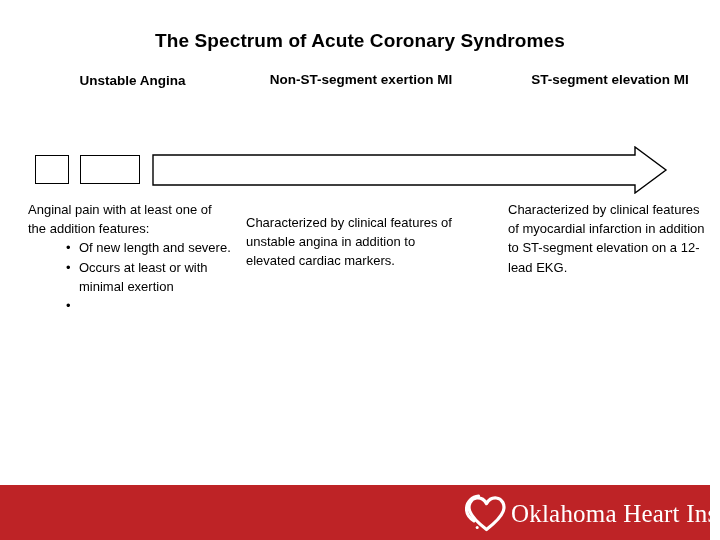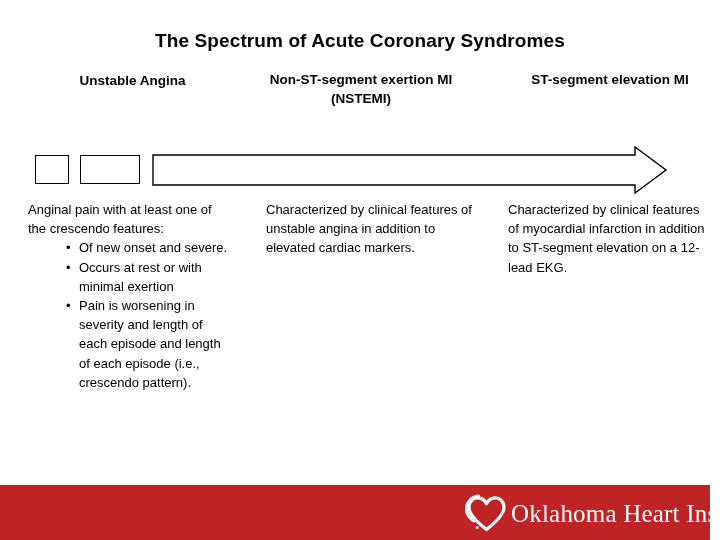--- a/index.html
+++ b/index.html
@@ -73,21 +73,21 @@
     display: block;
   }
 
   
   .body-col {
     position: absolute;
     font-size: 13px;
     line-height: 19.2px;
   }
   .body-col.c0 { left: 28px;  top: 200px; width: 205px; }
-  .body-col.c1 { left: 246px; top: 200px; width: 215px; margin-left: 20px; }
+  .body-col.c1 { left: 246px; top: 213px; width: 215px; }
   .body-col.c2 { left: 508px; top: 200px; width: 205px; }
 
   .body-col p {
     margin: 0;
   }
   .bullets {
     list-style: none;
     margin: 0;
     padding: 0 0 0 38px;
   }
@@ -140,48 +140,46 @@
 <div class="slide">
 
   <div class="slide-title">The Spectrum of Acute Coronary Syndromes</div>
 
   <div class="col-head c0">
     <div>Unstable Angina</div>
     <div></div>
   </div>
   <div class="col-head c1">
     <div>Non-ST-segment exertion MI</div>
-    <div>(NSTEMI)</div>
   </div>
   <div class="col-head c2">
     <div>ST-segment elevation MI</div>
   </div>
 
   <div class="diagram">
     <div class="box-small box-a"></div>
     <div class="box-small box-b"></div>
     <svg class="arrow-svg" viewBox="0 0 516 48">
       <polygon points="1,9 483,9 483,1 514,24 483,47 483,39 1,39" fill="#ffffff" stroke="#000000" stroke-width="1.4" stroke-linejoin="miter"></polygon>
     </svg>
   </div>
 
   <div class="body-col c0">
-    <p>Anginal pain with at least one of the crescendo features:</p>
+    <p>Anginal pain with at least one of the addition features:</p>
     <ul class="bullets">
       <li>
         <span class="bullet-dot">•</span>
-        <span>Of new onset and severe.</span>
+        <span>Of new length and severe.</span>
       </li>
       <li>
         <span class="bullet-dot">•</span>
-        <span>Occurs at rest or with minimal exertion</span>
+        <span>Occurs at least or with minimal exertion</span>
       </li>
       <li>
         <span class="bullet-dot">•</span>
-        <span>Pain is worsening in severity and length of each episode and length of each episode (i.e., crescendo pattern).</span>
       </li>
     </ul>
   </div>
 
   <div class="body-col c1">
     <p>Characterized by clinical features of unstable angina in addition to elevated cardiac markers.</p>
   </div>
 
   <div class="body-col c2">
     <p>Characterized by clinical features of myocardial infarction in addition to ST-segment elevation on a 12-lead EKG.</p>

